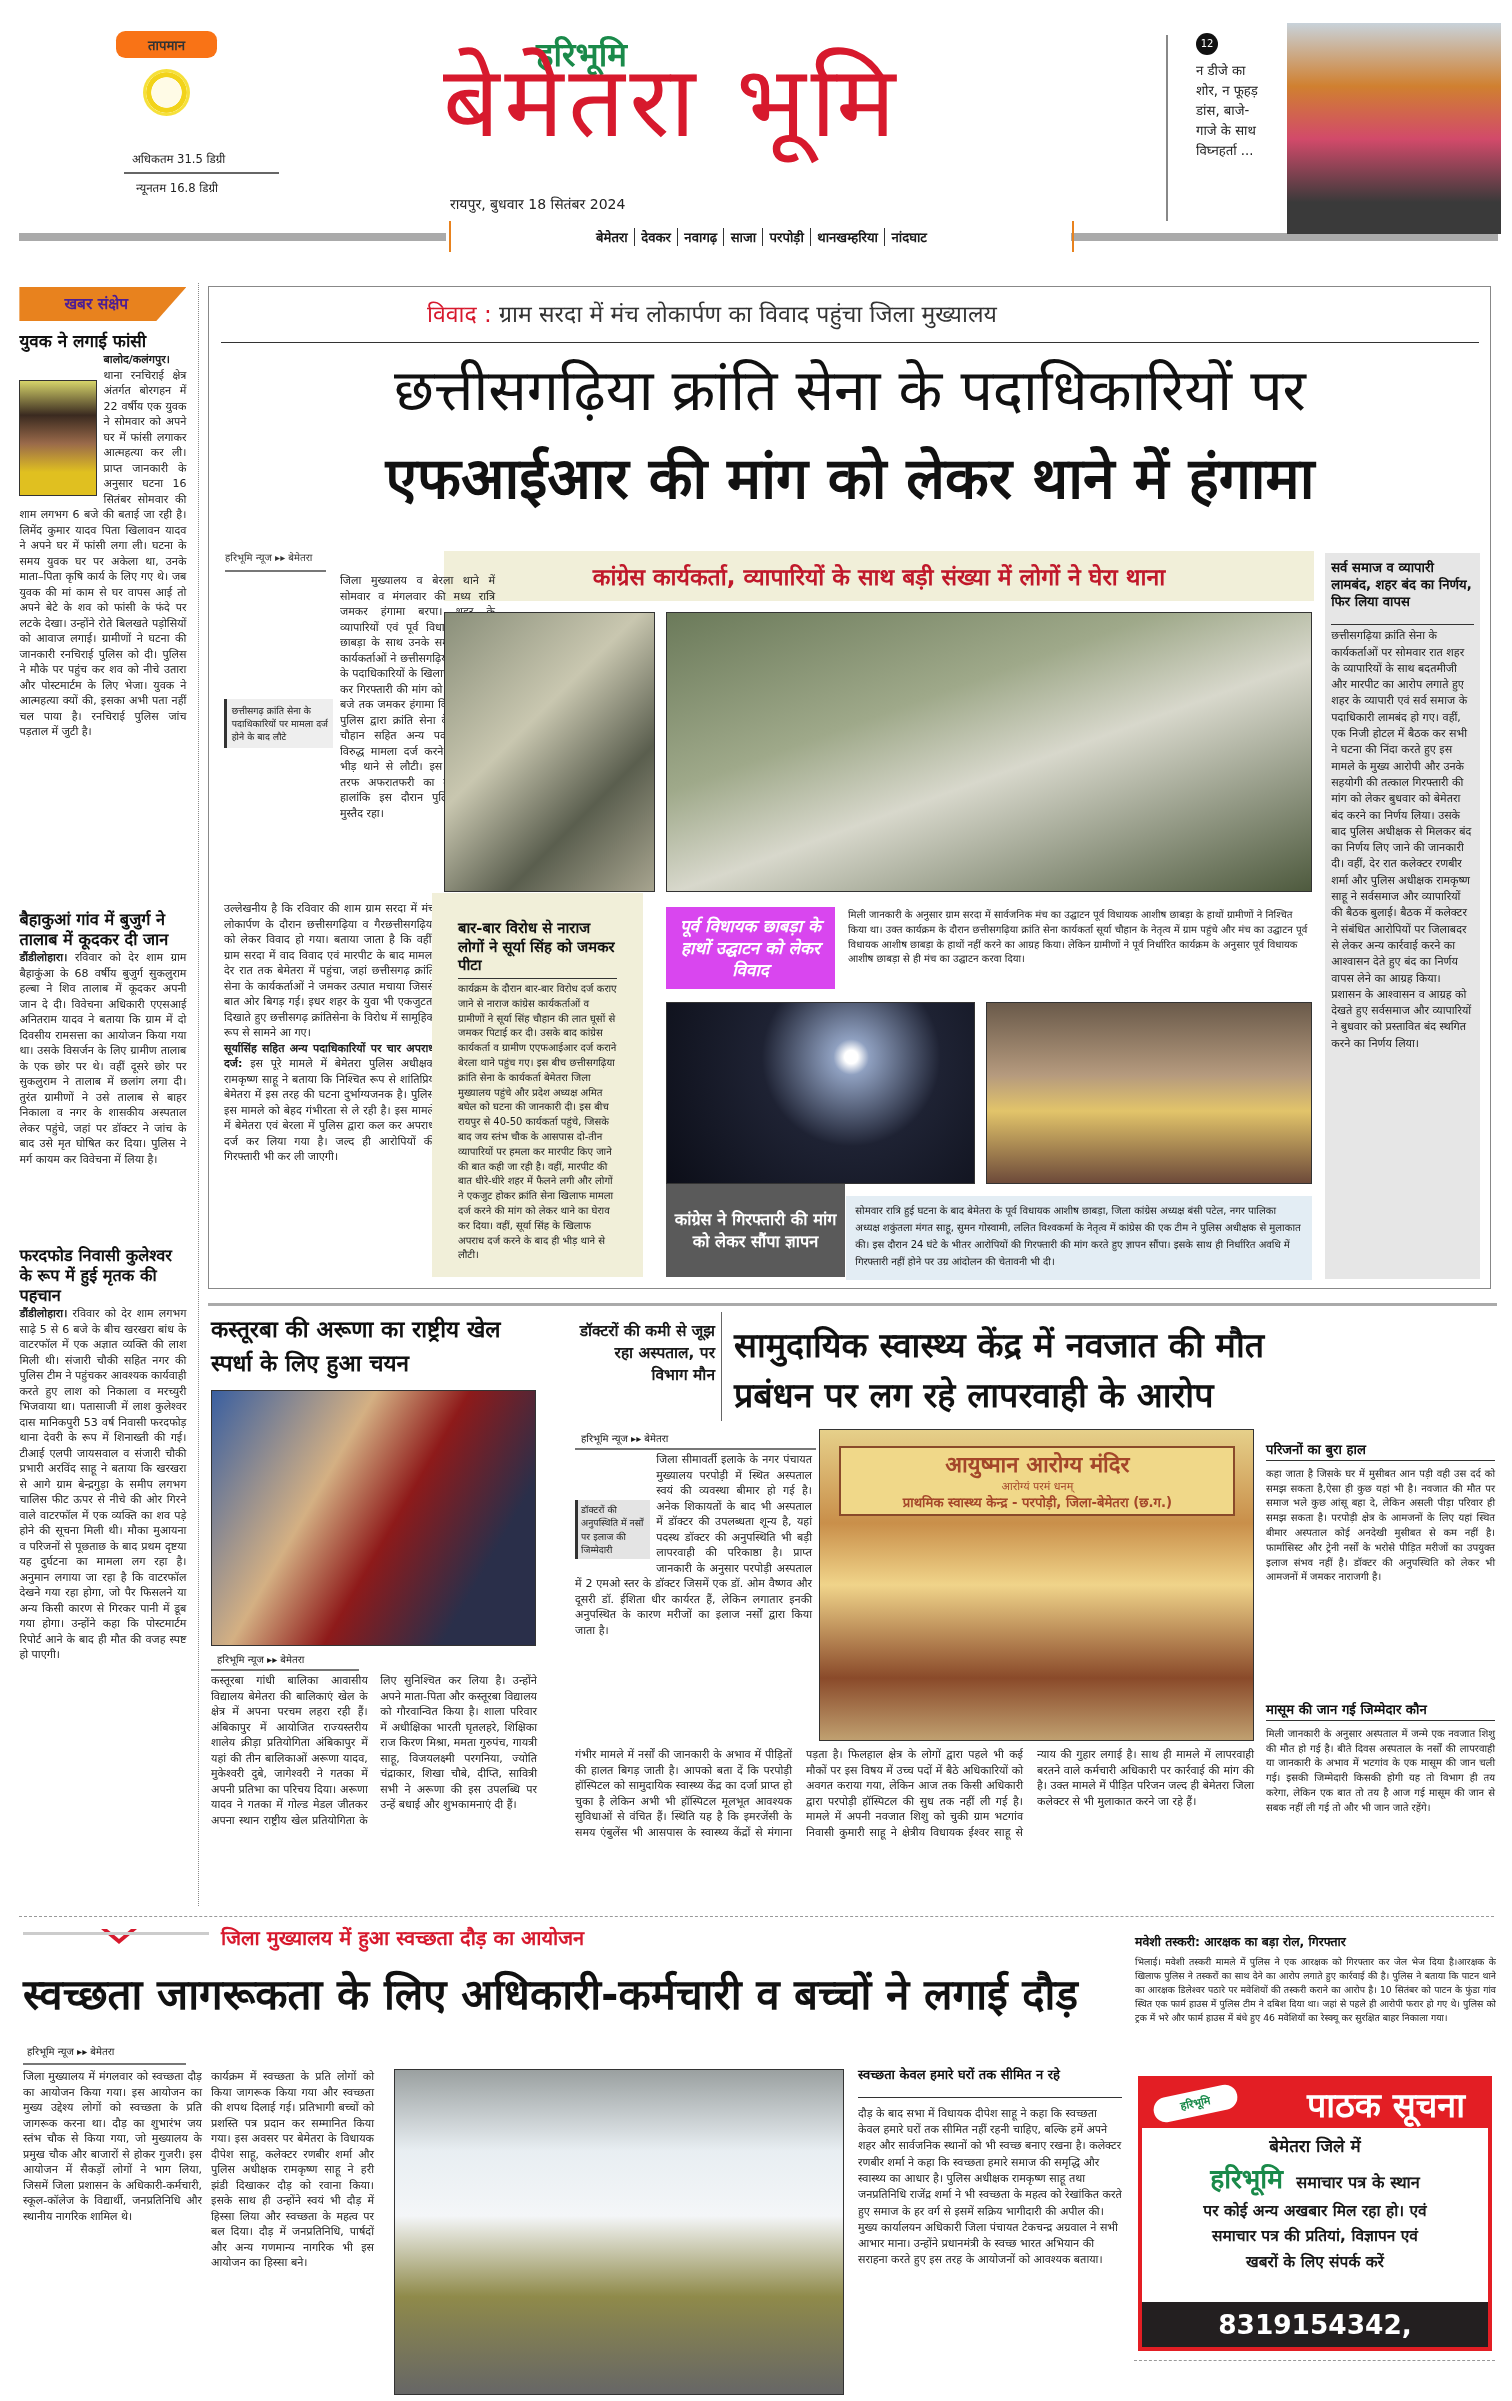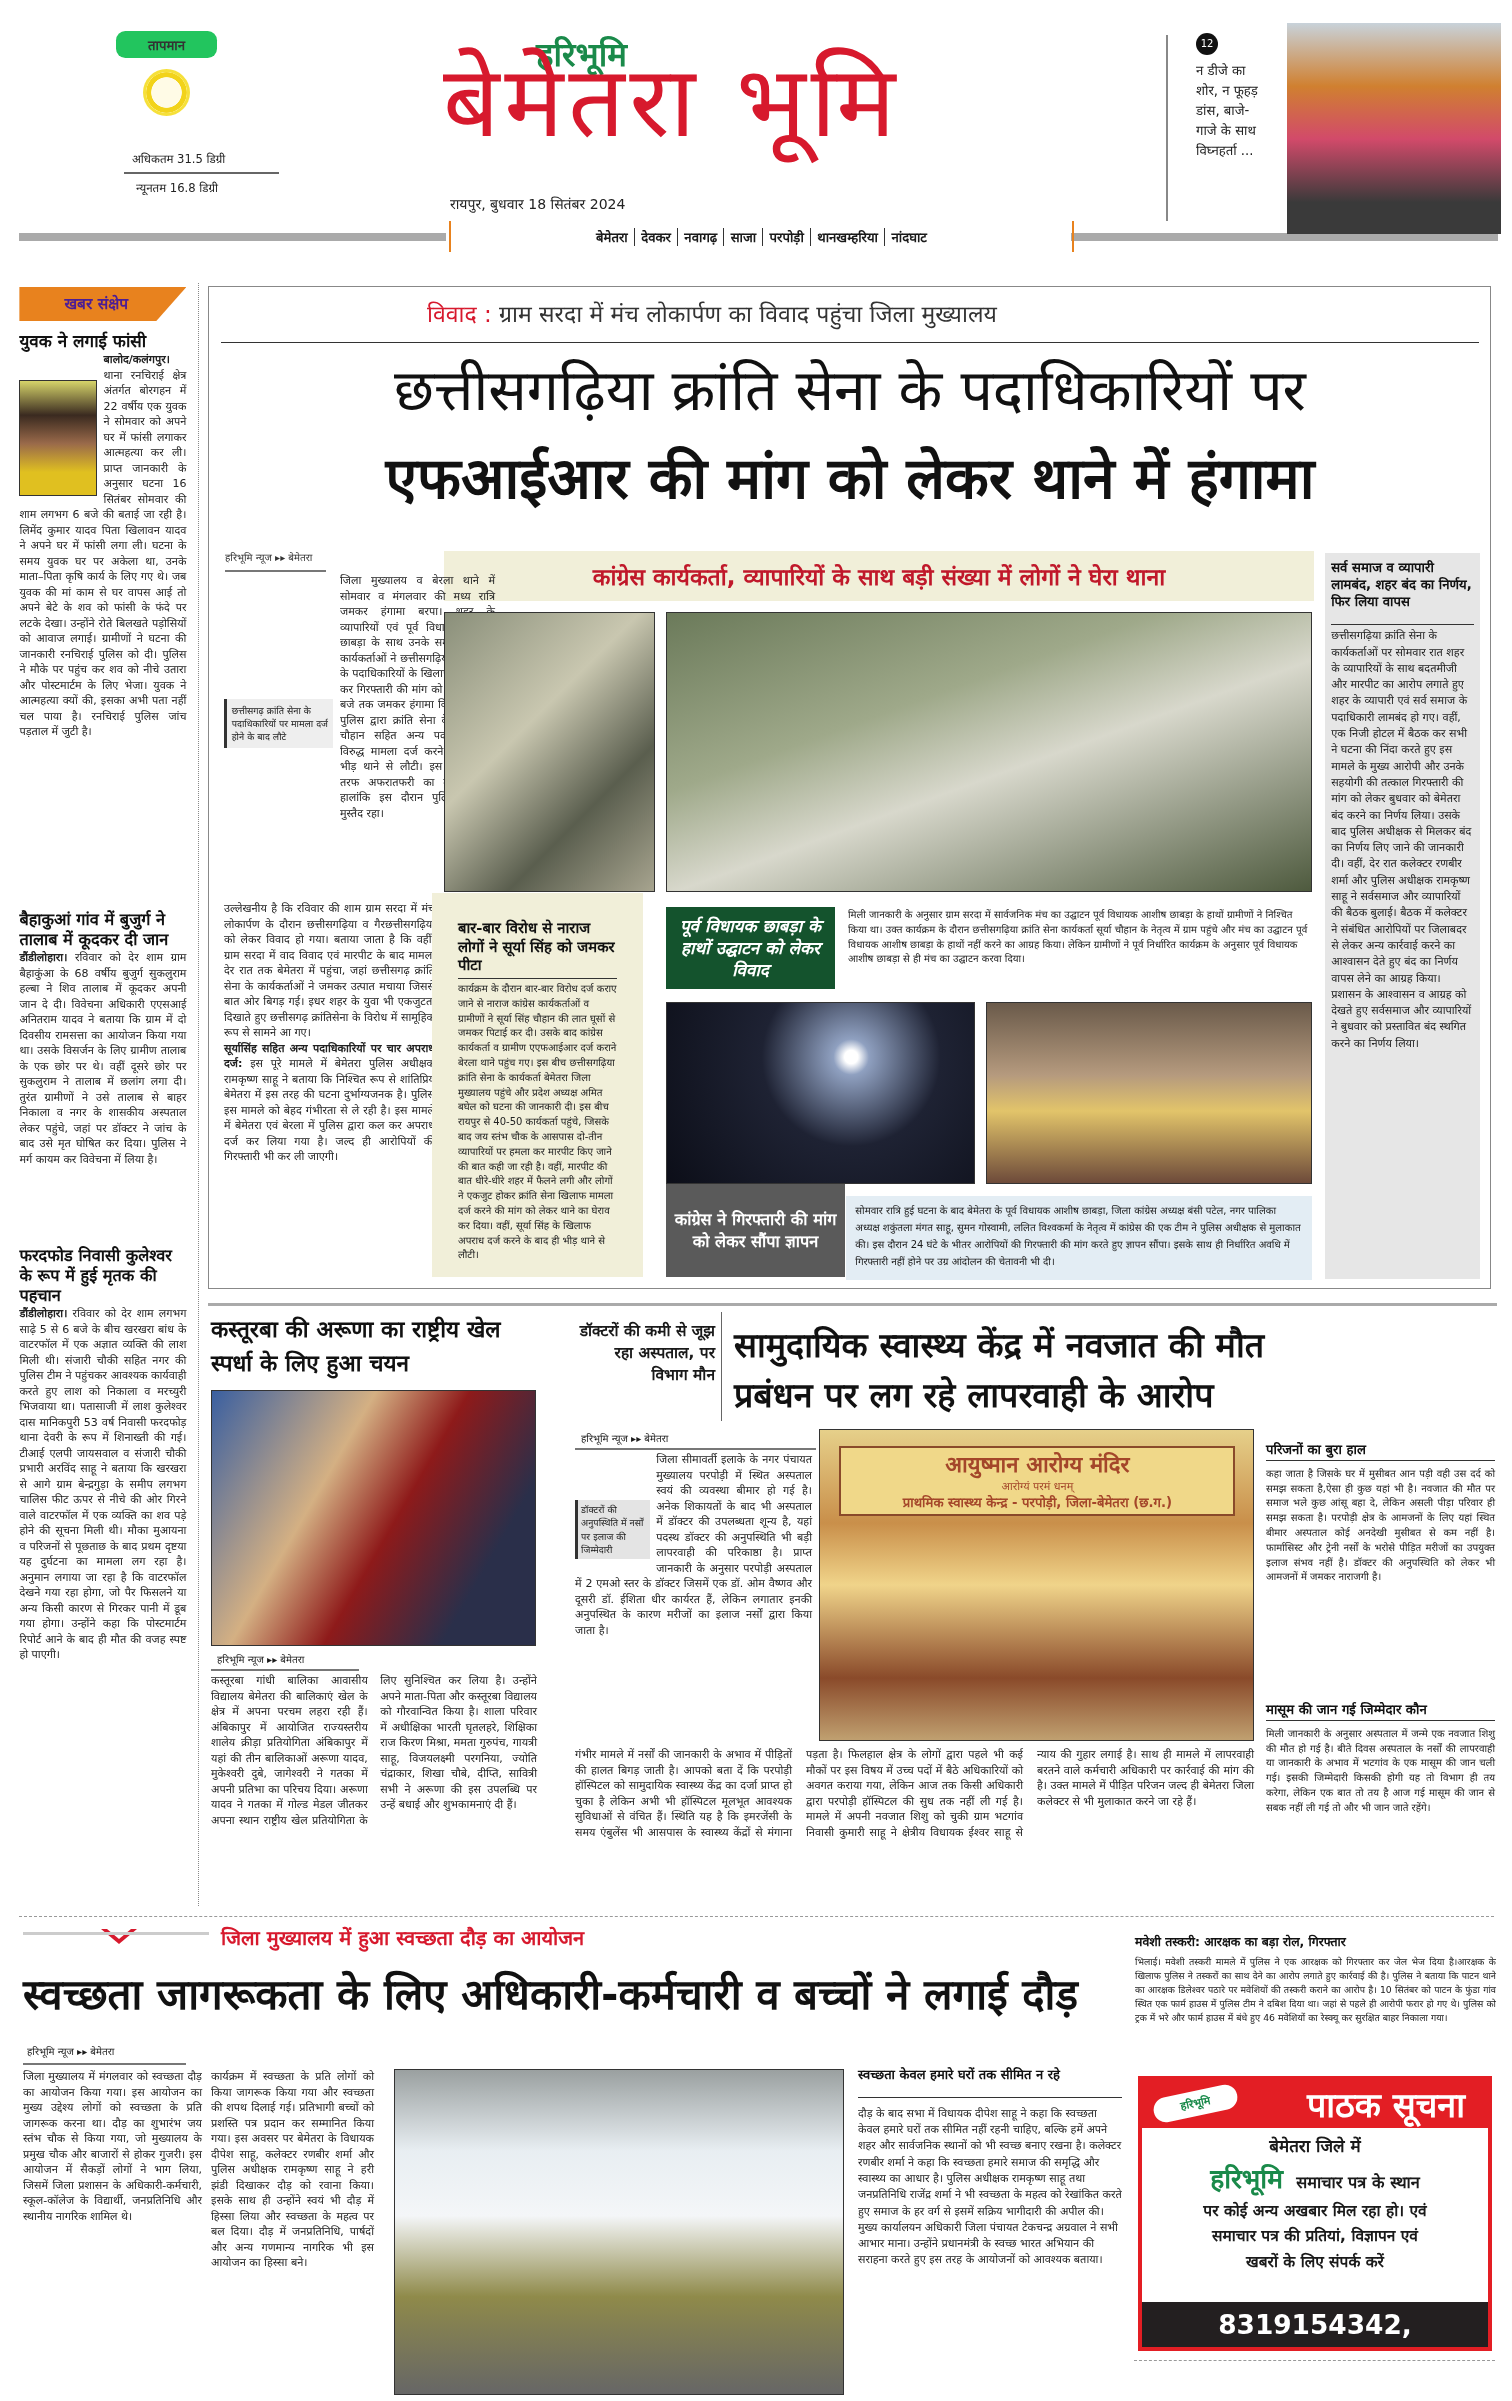--- a/index.html
+++ b/index.html
@@ -16,21 +16,21 @@
 .ph-girls{background:linear-gradient(120deg,#3a5fa0,#d4b083 35%,#8e1a1a 55%,#2a2f4a 80%)}
 .ph-hosp{background:linear-gradient(180deg,#e6d08a,#c98f4a 30%,#f0d48a 50%,#8a4a2a 80%,#c0a070)}
 .ph-run{background:linear-gradient(180deg,#9aa0a0,#e8eef2 25%,#f4f6f8 45%,#8f8a4a 70%,#666)}
 .ph-boy{background:linear-gradient(180deg,#d6d46a,#3a2a20 30%,#9a6a4a 55%,#e0c020 80%)}
 .ph-idol{background:linear-gradient(180deg,#c8d2da,#d08030 30%,#d24a6a 55%,#3a3a3a 85%)}
 </style>
 </head>
 <body>
 
 <div class="abs" style="left:116px;top:31px;width:101px;height:116px;text-align:center">
-  <div style="background:#22c55e;border-radius:9.3px;padding:4.7px 0;font-size:13.2px;font-weight:bold;color:#333">तापमान</div>
+  <div style="background:#f97316;border-radius:9.3px;padding:4.7px 0;font-size:13.2px;font-weight:bold;color:#333">तापमान</div>
   <div style="margin:11px auto 0;width:47px;height:47px;border-radius:50%;background:radial-gradient(circle,#fffbe6 0 45%,#f2d31a 47% 60%,transparent 62%);box-shadow:0 0 0 3.1px #f6e03a inset"></div>
 </div>
 <div class="abs" style="left:132px;top:151px;font-size:11.6px;color:#222">अधिकतम 31.5 डिग्री</div>
 <div class="abs" style="left:124px;top:172px;width:155px;height:2.3px;background:#666"></div>
 <div class="abs" style="left:136px;top:180px;font-size:11.6px;color:#222">न्यूनतम 16.8 डिग्री</div>
 
 <div class="abs" style="left:536px;top:31px;font-size:33px;font-weight:bold;color:#1a8a4a">हरिभूमि</div>
 <div class="abs" style="left:443px;top:47px;font-size:99px;line-height:109px;color:#d7192d;letter-spacing:4.7px">बेमेतरा भूमि</div>
 <div class="abs" style="left:450px;top:194px;font-size:14px;color:#222">रायपुर, बुधवार 18 सितंबर 2024</div>
 
@@ -113,21 +113,21 @@
   <span>उल्लेखनीय है कि रविवार की शाम ग्राम सरदा में मंच लोकार्पण के दौरान छत्तीसगढ़िया व गैरछत्तीसगढ़िया को लेकर विवाद हो गया। बताया जाता है कि वहीं, ग्राम सरदा में वाद विवाद एवं मारपीट के बाद मामला देर रात तक बेमेतरा में पहुंचा, जहां छत्तीसगढ़ क्रांति सेना के कार्यकर्ताओं ने जमकर उत्पात मचाया जिससे बात ओर बिगड़ गई। इधर शहर के युवा भी एकजुटता दिखाते हुए छत्तीसगढ़ क्रांतिसेना के विरोध में सामूहिक रूप से सामने आ गए।</span><br>
   <b>सूर्यासिंह सहित अन्य पदाधिकारियों पर चार अपराध दर्ज:</b>
   <span>इस पूरे मामले में बेमेतरा पुलिस अधीक्षक रामकृष्ण साहू ने बताया कि निश्चित रूप से शांतिप्रिय बेमेतरा में इस तरह की घटना दुर्भाग्यजनक है। पुलिस इस मामले को बेहद गंभीरता से ले रही है। इस मामले में बेमेतरा एवं बेरला में पुलिस द्वारा कल कर अपराध दर्ज कर लिया गया है। जल्द ही आरोपियों की गिरफ्तारी भी कर ली जाएगी।</span>
 </div>
 
 <div class="abs" style="left:432px;top:893px;width:211px;height:384px;background:#f1efd9;padding:26px">
   <div class="head-bold" style="font-size:14.8px;line-height:18.6px;border-bottom:0.8px solid #333;padding-bottom:3.1px">बार-बार विरोध से नाराज लोगों ने सूर्या सिंह को जमकर पीटा</div>
   <div class="txt" style="font-size:10px;line-height:14.8px;margin-top:3.1px;text-align:left">कार्यक्रम के दौरान बार-बार विरोध दर्ज कराए जाने से नाराज कांग्रेस कार्यकर्ताओं व ग्रामीणों ने सूर्या सिंह चौहान की लात घूसों से जमकर पिटाई कर दी। उसके बाद कांग्रेस कार्यकर्ता व ग्रामीण एएफआईआर दर्ज कराने बेरला थाने पहुंच गए। इस बीच छत्तीसगढ़िया क्रांति सेना के कार्यकर्ता बेमेतरा जिला मुख्यालय पहुंचे और प्रदेश अध्यक्ष अमित बघेल को घटना की जानकारी दी। इस बीच रायपुर से 40-50 कार्यकर्ता पहुंचे, जिसके बाद जय स्तंभ चौक के आसपास दो-तीन व्यापारियों पर हमला कर मारपीट किए जाने की बात कही जा रही है। वहीं, मारपीट की बात धीरे-धीरे शहर में फैलने लगी और लोगों ने एकजुट होकर क्रांति सेना खिलाफ मामला दर्ज करने की मांग को लेकर थाने का घेराव कर दिया। वहीं, सूर्या सिंह के खिलाफ अपराध दर्ज करने के बाद ही भीड़ थाने से लौटी।</div>
 </div>
 
-<div class="abs" style="left:666px;top:907px;width:169px;height:82px;background:#14532d;color:#fff;text-align:center;padding:4.7px;display:flex;align-items:center">
+<div class="abs" style="left:666px;top:907px;width:169px;height:82px;background:#d946ef;color:#fff;text-align:center;padding:4.7px;display:flex;align-items:center">
   <span style="font-size:17px;line-height:22px;font-style:italic;font-weight:bold">पूर्व विधायक छाबड़ा के हाथों उद्घाटन को लेकर विवाद</span>
 </div>
 <div class="abs txt" style="left:848px;top:908px;width:466px;font-size:10px;line-height:14.8px;text-align:left">मिली जानकारी के अनुसार ग्राम सरदा में सार्वजनिक मंच का उद्घाटन पूर्व विधायक आशीष छाबड़ा के हाथों ग्रामीणों ने निश्चित किया था। उक्त कार्यक्रम के दौरान छत्तीसगढ़िया क्रांति सेना कार्यकर्ता सूर्या चौहान के नेतृत्व में ग्राम पहुंचे और मंच का उद्घाटन पूर्व विधायक आशीष छाबड़ा के हाथों नहीं करने का आग्रह किया। लेकिन ग्रामीणों ने पूर्व निर्धारित कार्यक्रम के अनुसार पूर्व विधायक आशीष छाबड़ा से ही मंच का उद्घाटन करवा दिया।</div>
 
 <div class="photo ph-night" style="left:666px;top:1002px;width:309px;height:182px"></div>
 <div class="photo ph-crowd" style="left:986px;top:1002px;width:326px;height:182px"></div>
 
 <div class="abs" style="left:666px;top:1184px;width:179px;height:93px;background:#5a5a5a;color:#fff;text-align:center;padding:6.2px;display:flex;align-items:center">
   <span style="font-size:16.3px;line-height:22px;font-weight:bold">कांग्रेस ने गिरफ्तारी की मांग को लेकर सौंपा ज्ञापन</span>
 </div>

